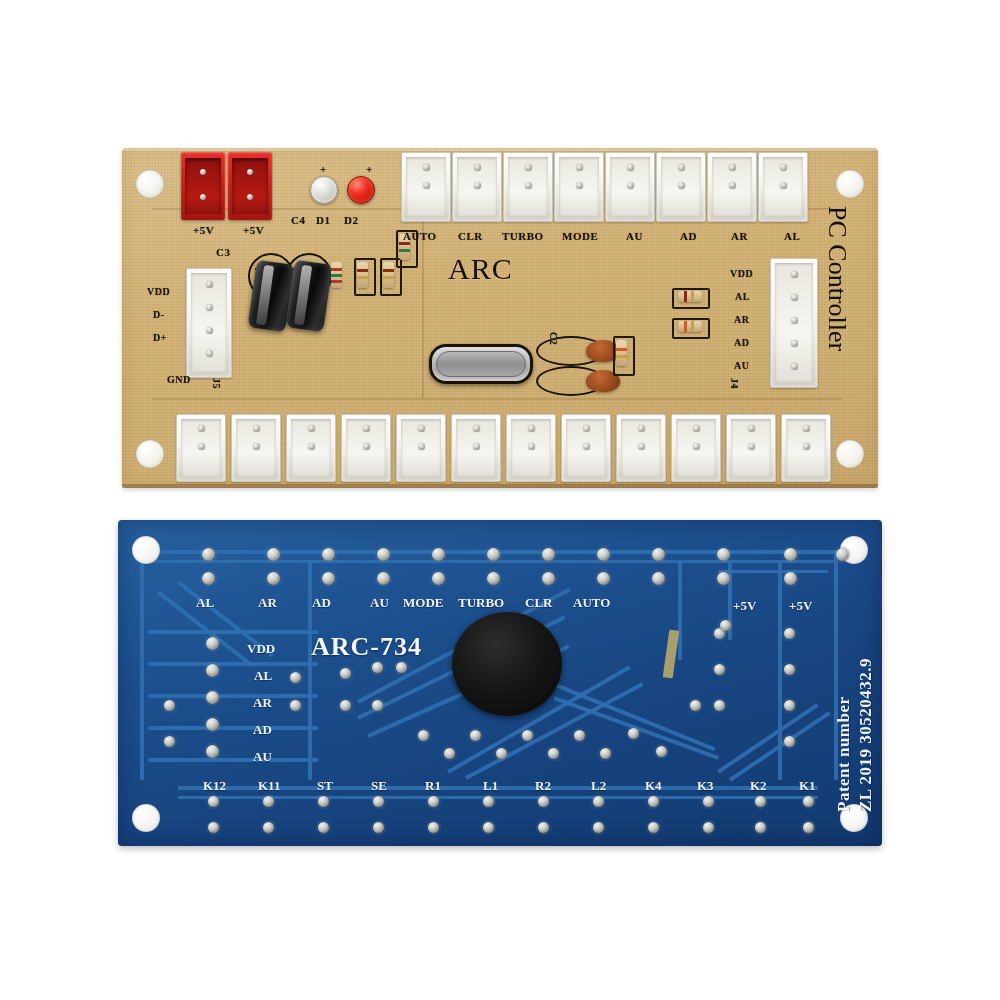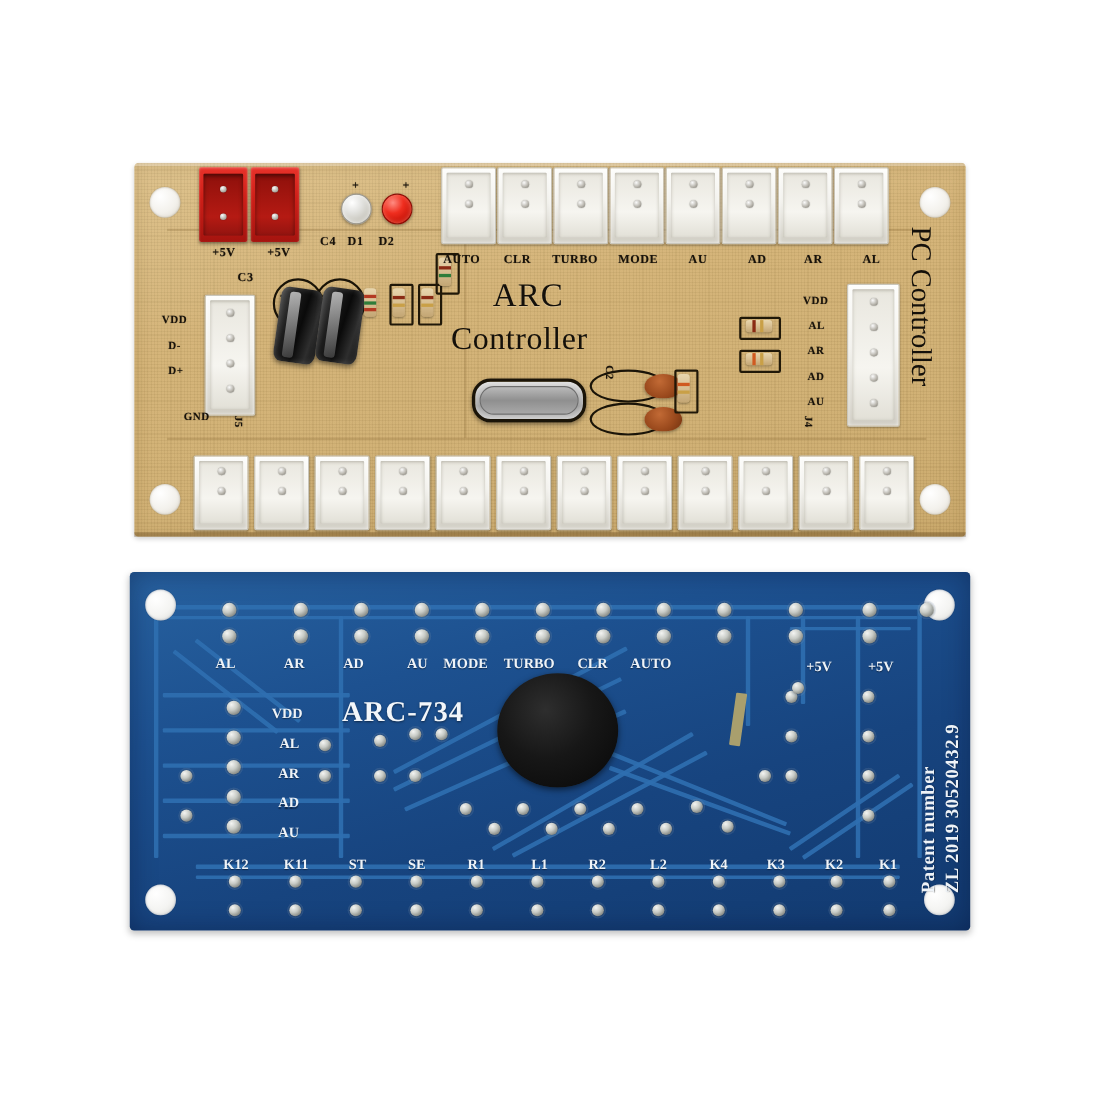--- a/index.html
+++ b/index.html
@@ -333,21 +333,20 @@
   <div class="silk small" style="left:403px;top:230px;">AUTO</div>
   <div class="silk small" style="left:458px;top:230px;">CLR</div>
   <div class="silk small" style="left:502px;top:230px;">TURBO</div>
   <div class="silk small" style="left:562px;top:230px;">MODE</div>
   <div class="silk small" style="left:626px;top:230px;">AU</div>
   <div class="silk small" style="left:680px;top:230px;">AD</div>
   <div class="silk small" style="left:731px;top:230px;">AR</div>
   <div class="silk small" style="left:784px;top:230px;">AL</div>
 
   <div class="brand" style="left:448px;top:252px;">ARC</div>
-  <div class="brand2" style="left:410px;top:292px;">Controller</div>
 
   <div class="xtal">
     <div class="inner"></div>
   </div>
 
   <div class="silk tiny rot" style="left:559px;top:332px;">C2</div>
   <div class="silk-ellipse" style="left:536px;top:336px;width:66px;height:26px;"></div>
   <div class="silk-ellipse" style="left:536px;top:366px;width:66px;height:26px;"></div>
   <div class="ccap" style="left:586px;top:340px;"></div>
   <div class="ccap" style="left:586px;top:370px;"></div>

